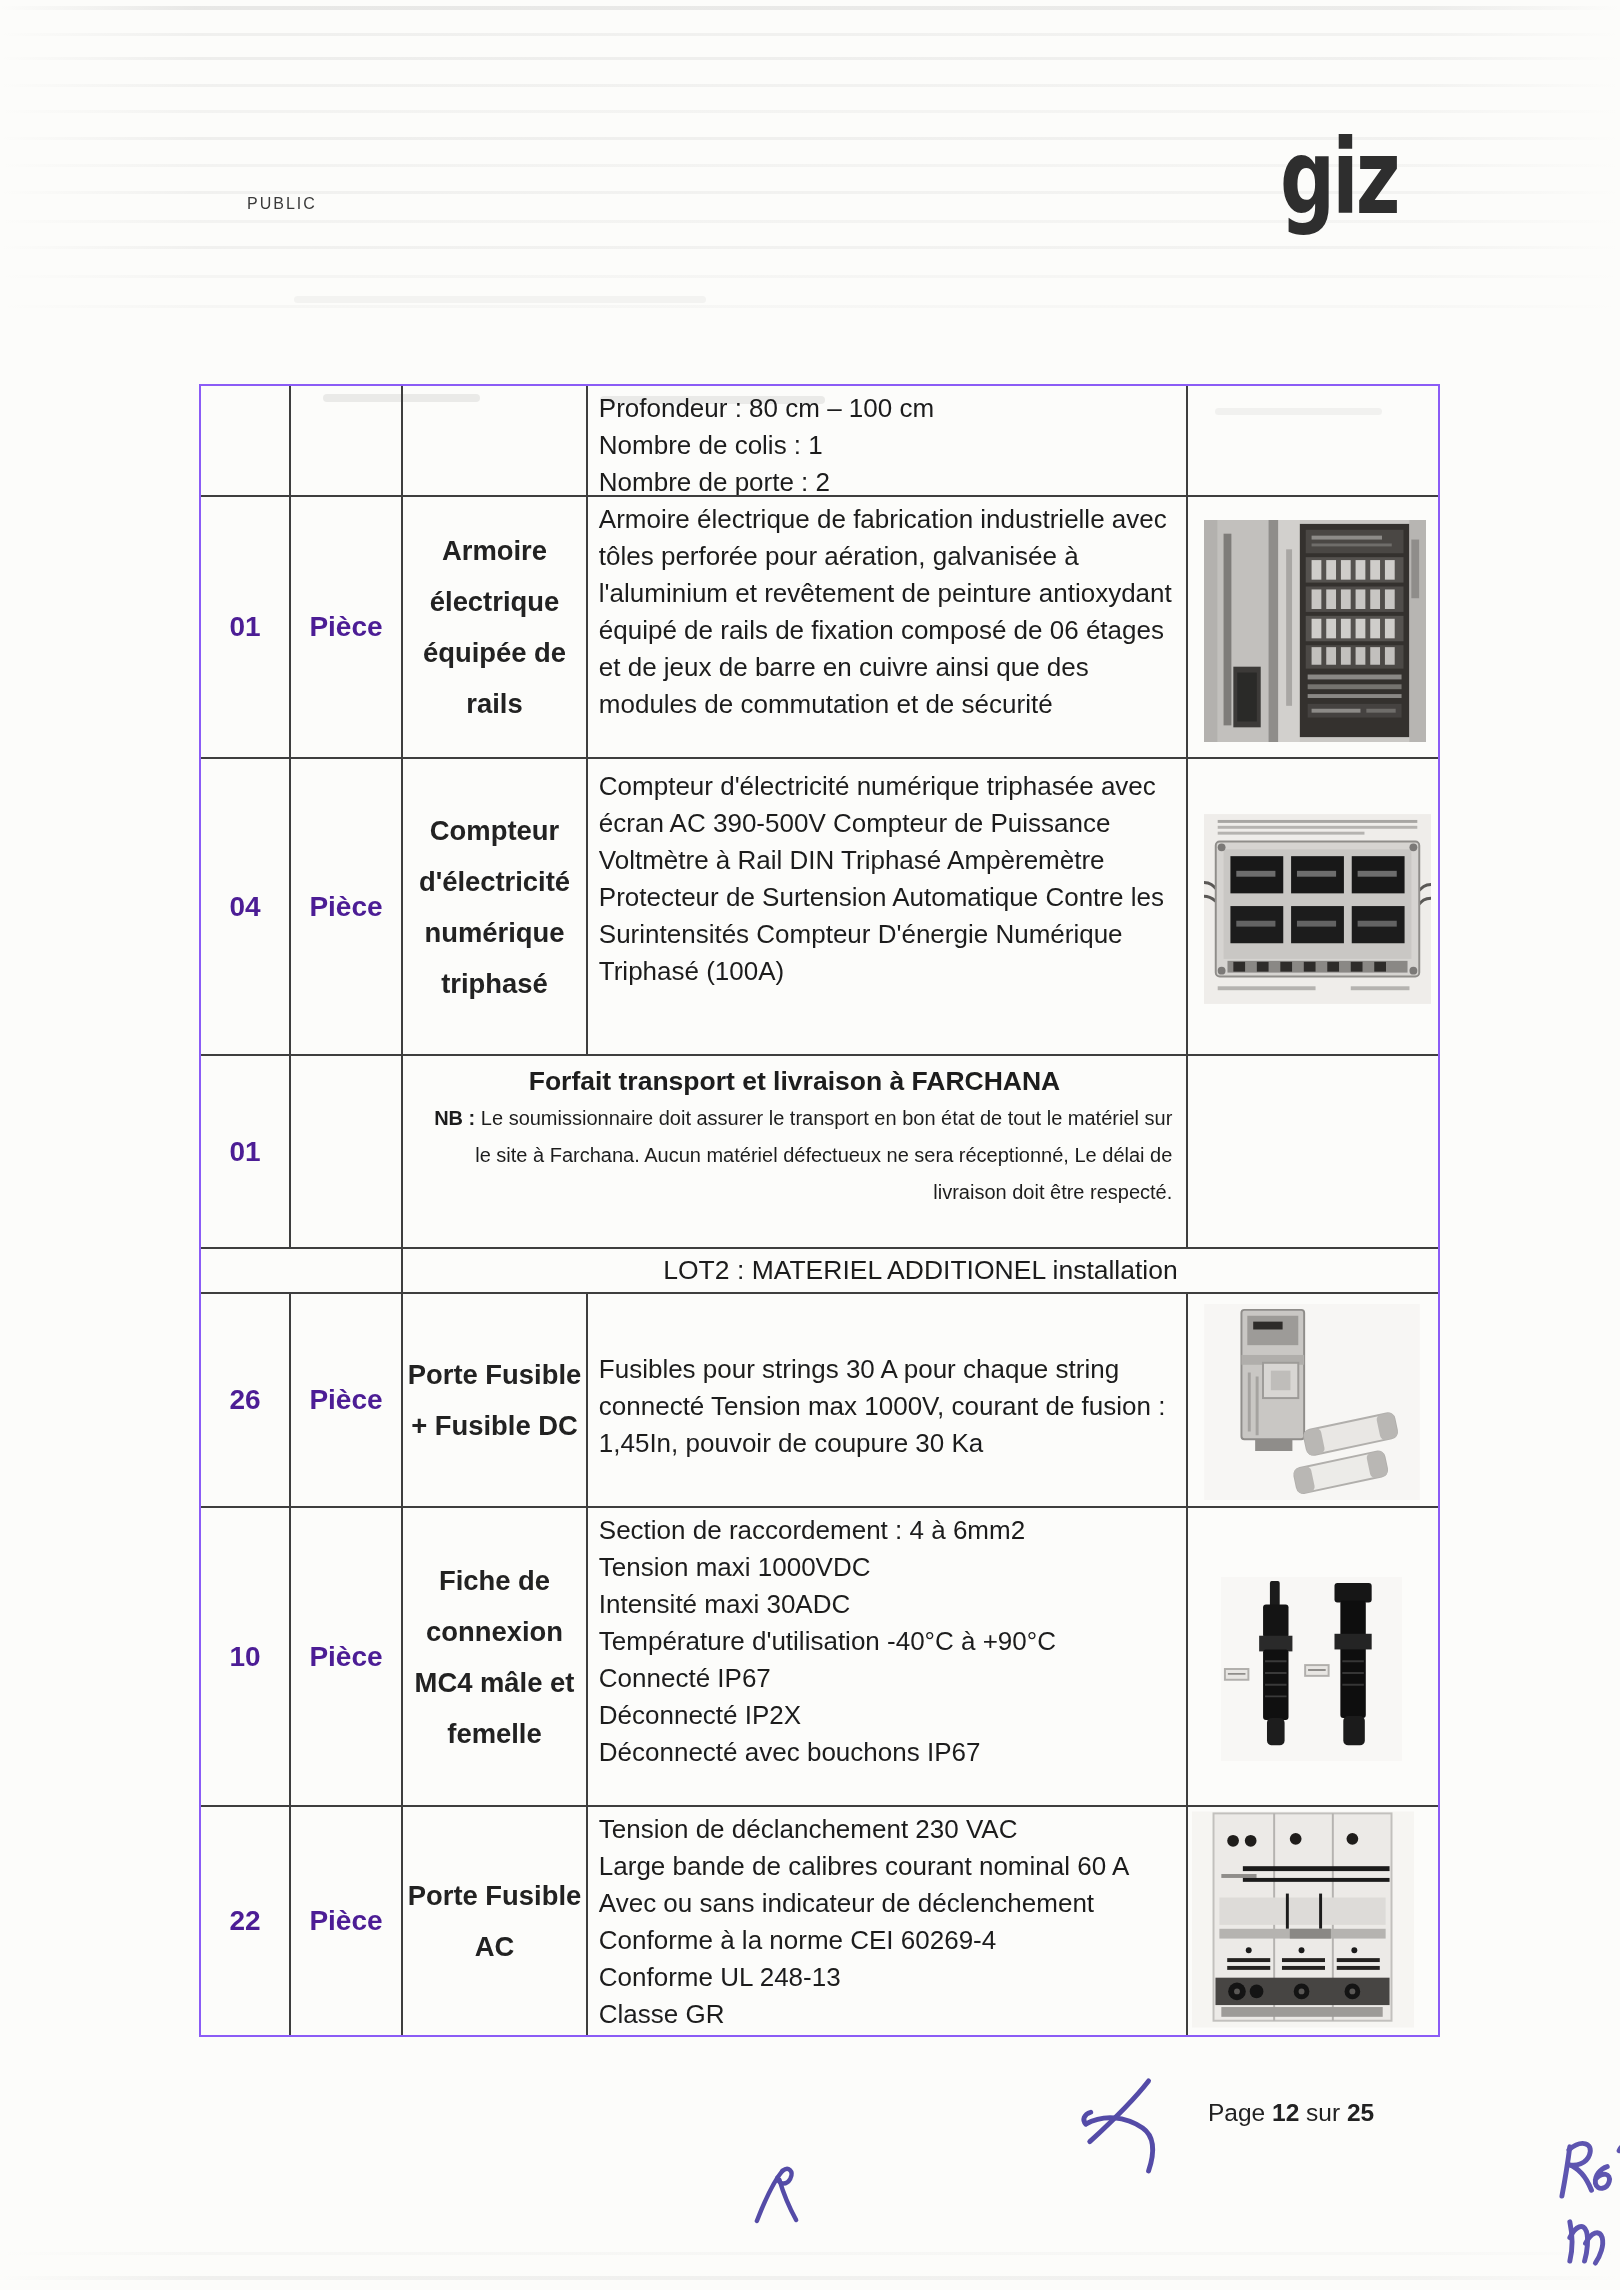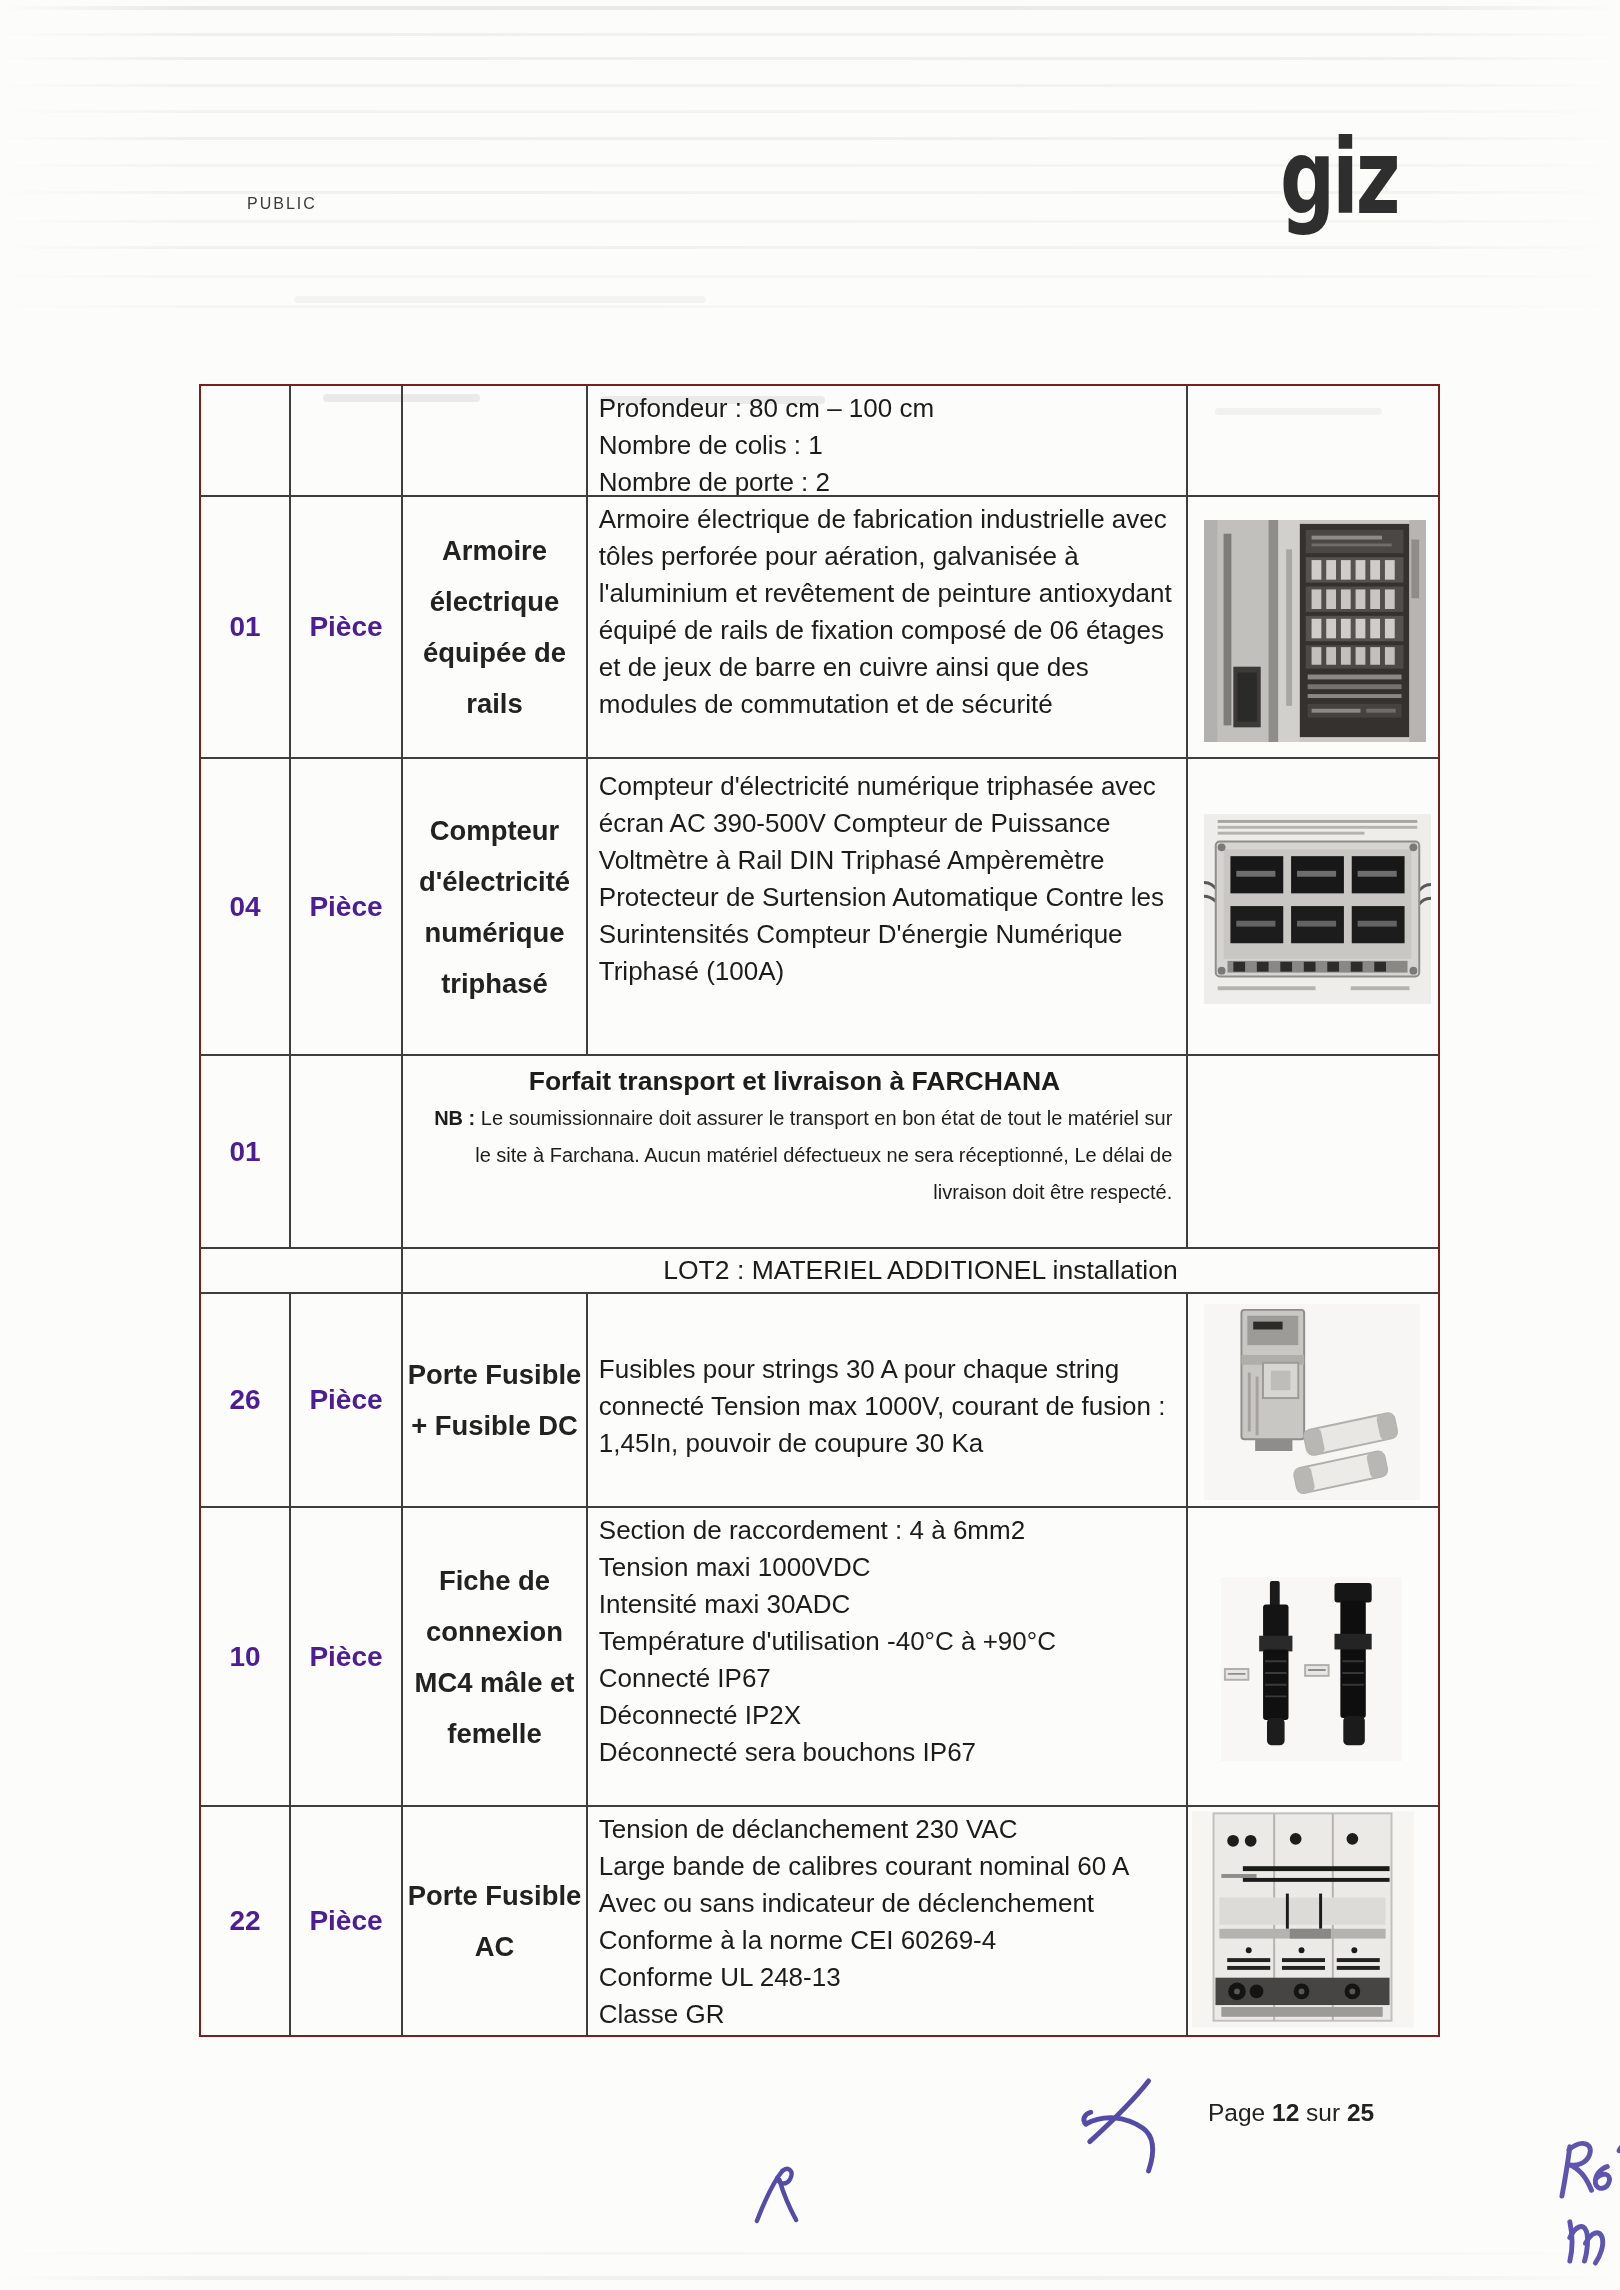--- a/index.html
+++ b/index.html
@@ -11,21 +11,21 @@
   .smudge{position:absolute;background:rgba(130,130,130,.14);border-radius:3.9px;}
   
   .public{position:absolute;left:247px;top:195px;font-size:16px;letter-spacing:2px;color:#3a3a3a;}
   .giz{position:absolute;left:1280px;top:125px;font-size:104px;font-weight:bold;color:#2e2e2e;
        line-height:1;letter-spacing:-3.9px;transform:scaleX(.74);transform-origin:left top;
        font-family:"DejaVu Sans",sans-serif;}
   
   .tbl{position:absolute;left:199px;top:384px;width:1237px;height:1649px;display:grid;
        grid-template-columns:90px 112px 185px 600px 250px;
        grid-template-rows:111px 262px 297px 193px 45px 214px 299px 228px;
-       border:2px solid #7f1d1d;box-sizing:content-box;}
+       border:2px solid #8b5cf6;box-sizing:content-box;}
   .c{border-right:2px solid #3e3e3e;border-bottom:2px solid #3e3e3e;position:relative;
      box-sizing:border-box;overflow:hidden;}
   .lc{border-right:none;} .lr{border-bottom:none;}
   .qty,.unit{display:flex;align-items:center;justify-content:center;font-weight:bold;font-size:28px;color:#4c1d95;}
   .name{display:flex;align-items:center;justify-content:center;text-align:center;font-weight:bold;
         font-size:27.4px;line-height:51px;color:#222;padding:0 3.9px;}
   .desc{font-size:26px;line-height:37px;color:#1c1c1c;padding:3.9px 3.9px 0 10.8px;}
   .desc.pt26{padding-top:9px;} .desc.pt58{padding-top:57px;}
   .span-cd{grid-column:3/5;} .span-ab{grid-column:1/3;} .span-ce{grid-column:3/6;}
   .ftitle{text-align:center;font-weight:bold;font-size:26.5px;line-height:37px;margin:6.9px 9.8px 0 9.8px;}
@@ -231,21 +231,21 @@
     <div class="c qty">10</div>
     <div class="c unit">Pièce</div>
     <div class="c name">Fiche de connexion MC4 mâle et femelle</div>
     <div class="c desc">
       <div>Section de raccordement : 4 à 6mm2</div>
       <div>Tension maxi 1000VDC</div>
       <div>Intensité maxi 30ADC</div>
       <div>Température d'utilisation -40°C à +90°C</div>
       <div>Connecté IP67</div>
       <div>Déconnecté IP2X</div>
-      <div>Déconnecté sera bouchons IP67</div>
+      <div>Déconnecté avec bouchons IP67</div>
     </div>
     <div class="c lc">
       <div class="photo" style="left:33px;top:69px;">
         <svg width="181" height="184" viewBox="0 0 185 188" aria-hidden="true">
           <rect width="185" height="188" fill="#f8f7f5"></rect>
           <g>
             <rect x="50" y="4" width="10" height="26" rx="2" fill="#1b1b1b"></rect>
             <rect x="43" y="28" width="26" height="34" rx="3" fill="#141414"></rect>
             <rect x="39" y="60" width="34" height="16" fill="#2a2a2a"></rect>
             <rect x="43" y="74" width="26" height="72" rx="3" fill="#101010"></rect>

